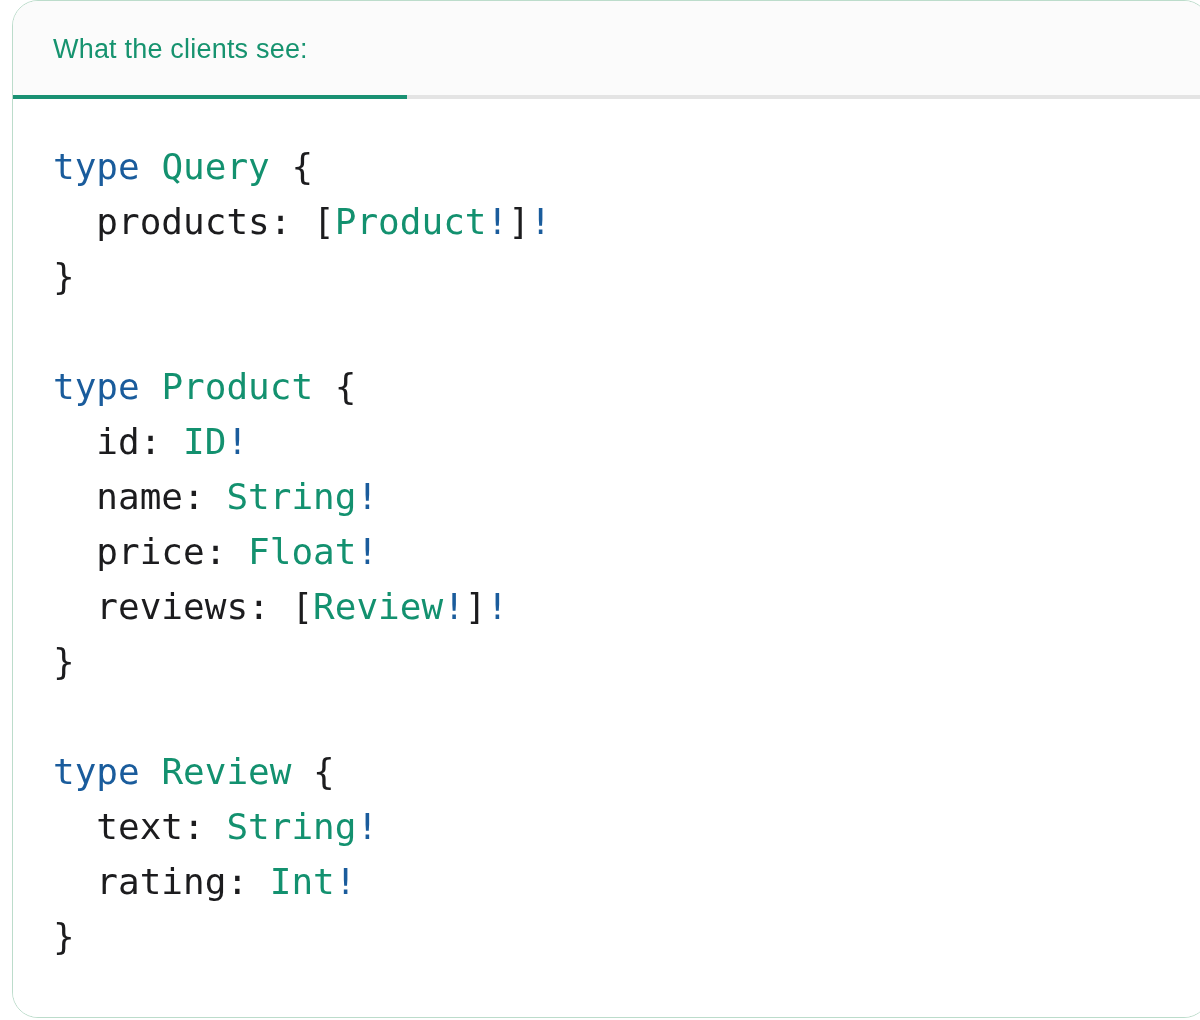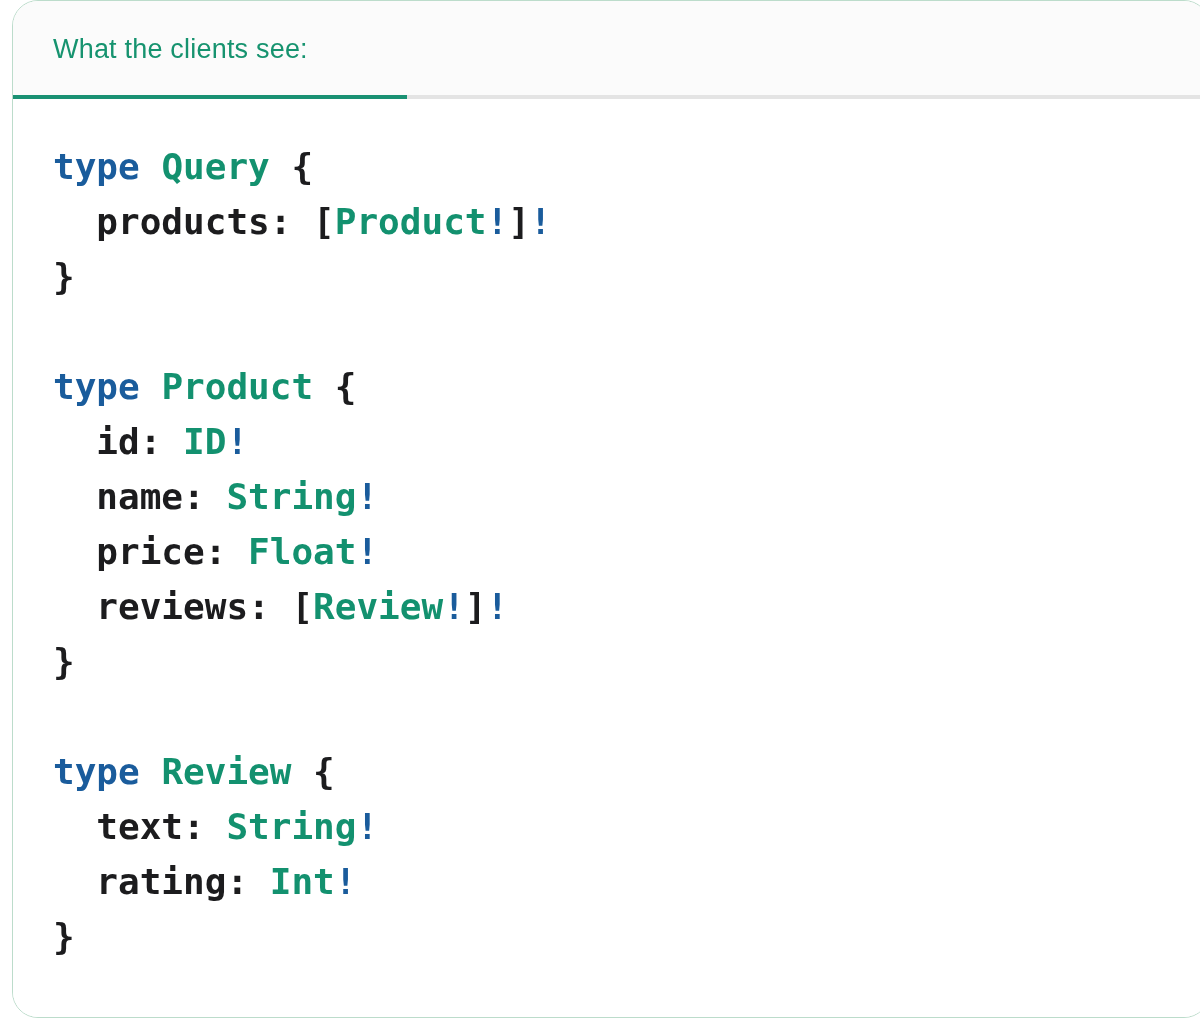--- a/index.html
+++ b/index.html
@@ -60,21 +60,20 @@
     font-family: "DejaVu Sans Mono", "Liberation Mono", monospace;
     font-size: 36px;
     line-height: 55px;
     white-space: pre;
     color: #1c1c1e;
     background: #ffffff;
     overflow: hidden;
   }
   .code-line {
     min-height: 55px;
-    font-weight: bold;
   }
   .tok-keyword  { color: #1a5c9c; }
   .tok-typename { color: #13916f; }
   .tok-bang     { color: #1a5c9c; }
   .tok-plain    { color: #1c1c1e; }
 </style>
 </head>
 <body>
 
 <div class="panel" style="border-color: rgb(188, 220, 203); background: rgb(255, 255, 255);">

